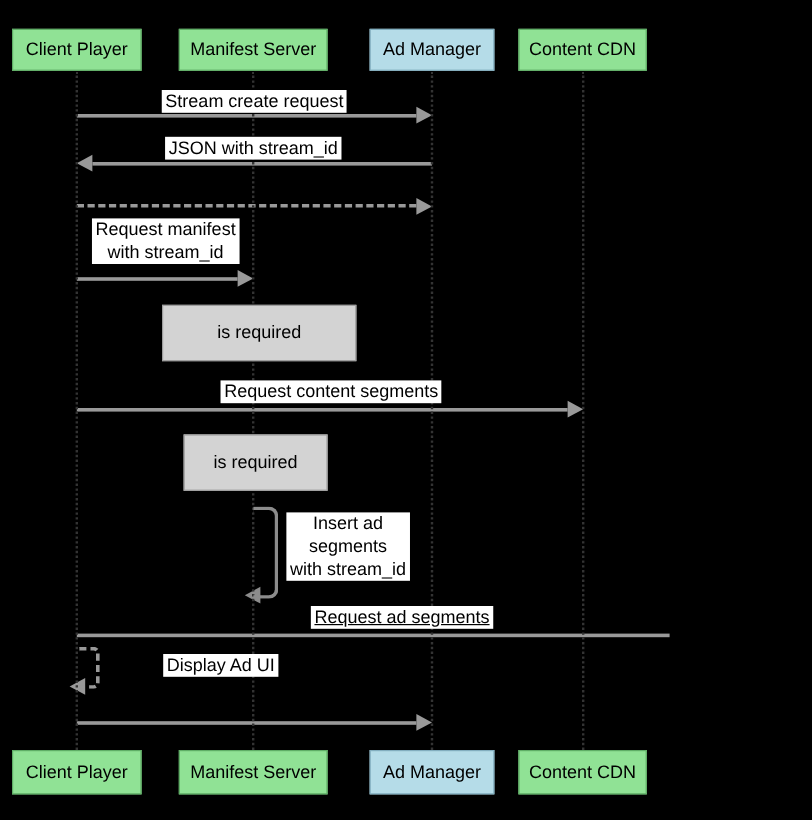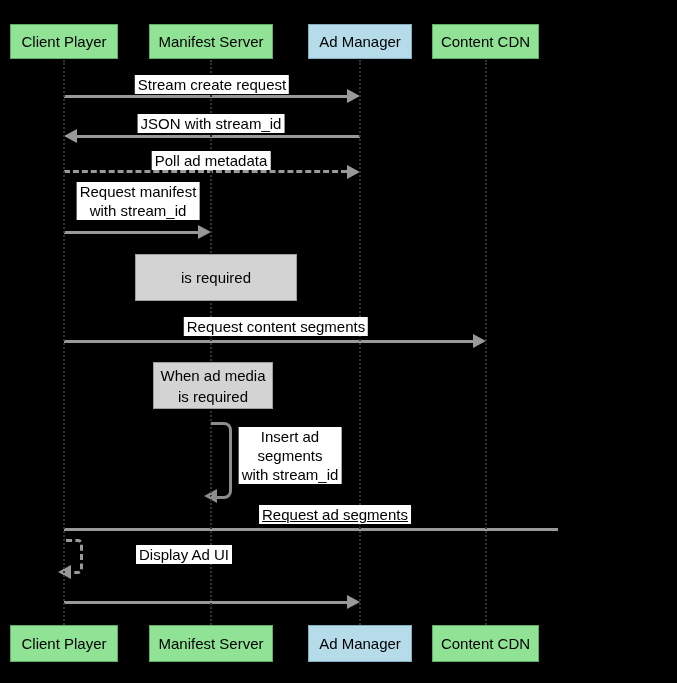--- a/index.html
+++ b/index.html
@@ -73,41 +73,39 @@
   <div class="lifeline" style="left:605px;top:60px;height:565px;"></div>
 
   <div class="msg-label" style="left:212px;top:75px;">Stream create request</div>
   <div class="arrow-line" style="left:64px;top:95px;width:283px;"></div>
   <div class="arrow-head right" style="left:347px;top:89px;"></div>
 
   <div class="msg-label" style="left:211px;top:114px;">JSON with stream_id</div>
   <div class="arrow-line" style="left:77px;top:135px;width:283px;"></div>
   <div class="arrow-head left" style="left:64px;top:129px;"></div>
 
-  <div class="msg-label" style="left:211px;top:151px;">Poll ad metadata</div>
   <div class="arrow-line dashed" style="left:64px;top:170px;width:283px;"></div>
   <div class="arrow-head right" style="left:347px;top:165px;"></div>
 
   <div class="msg-label" style="left:138px;top:182px;">
     <div>Request manifest</div>
     <div>with stream_id</div>
   </div>
   <div class="arrow-line" style="left:64px;top:231px;width:134px;"></div>
   <div class="arrow-head right" style="left:198px;top:225px;"></div>
 
   <div class="note" style="left:135px;top:254px;width:162px;height:47px;">
     <div>is required</div>
   </div>
 
   <div class="msg-label" style="left:276px;top:317px;">Request content segments</div>
   <div class="arrow-line" style="left:64px;top:340px;width:409px;"></div>
   <div class="arrow-head right" style="left:473px;top:334px;"></div>
 
   <div class="note" style="left:153px;top:362px;width:120px;height:47px;">
-    <div>When ad media</div>
     <div>is required</div>
   </div>
 
   <div class="loop-bracket" style="left:211px;top:422px;width:21px;height:77px;"></div>
   <div class="arrow-head left" style="left:204px;top:489px;border-right-color:#8c8c8c;"></div>
   <div class="msg-label" style="left:290px;top:427px;">
     <div>Insert ad</div>
     <div>segments</div>
     <div>with stream_id</div>
   </div>

